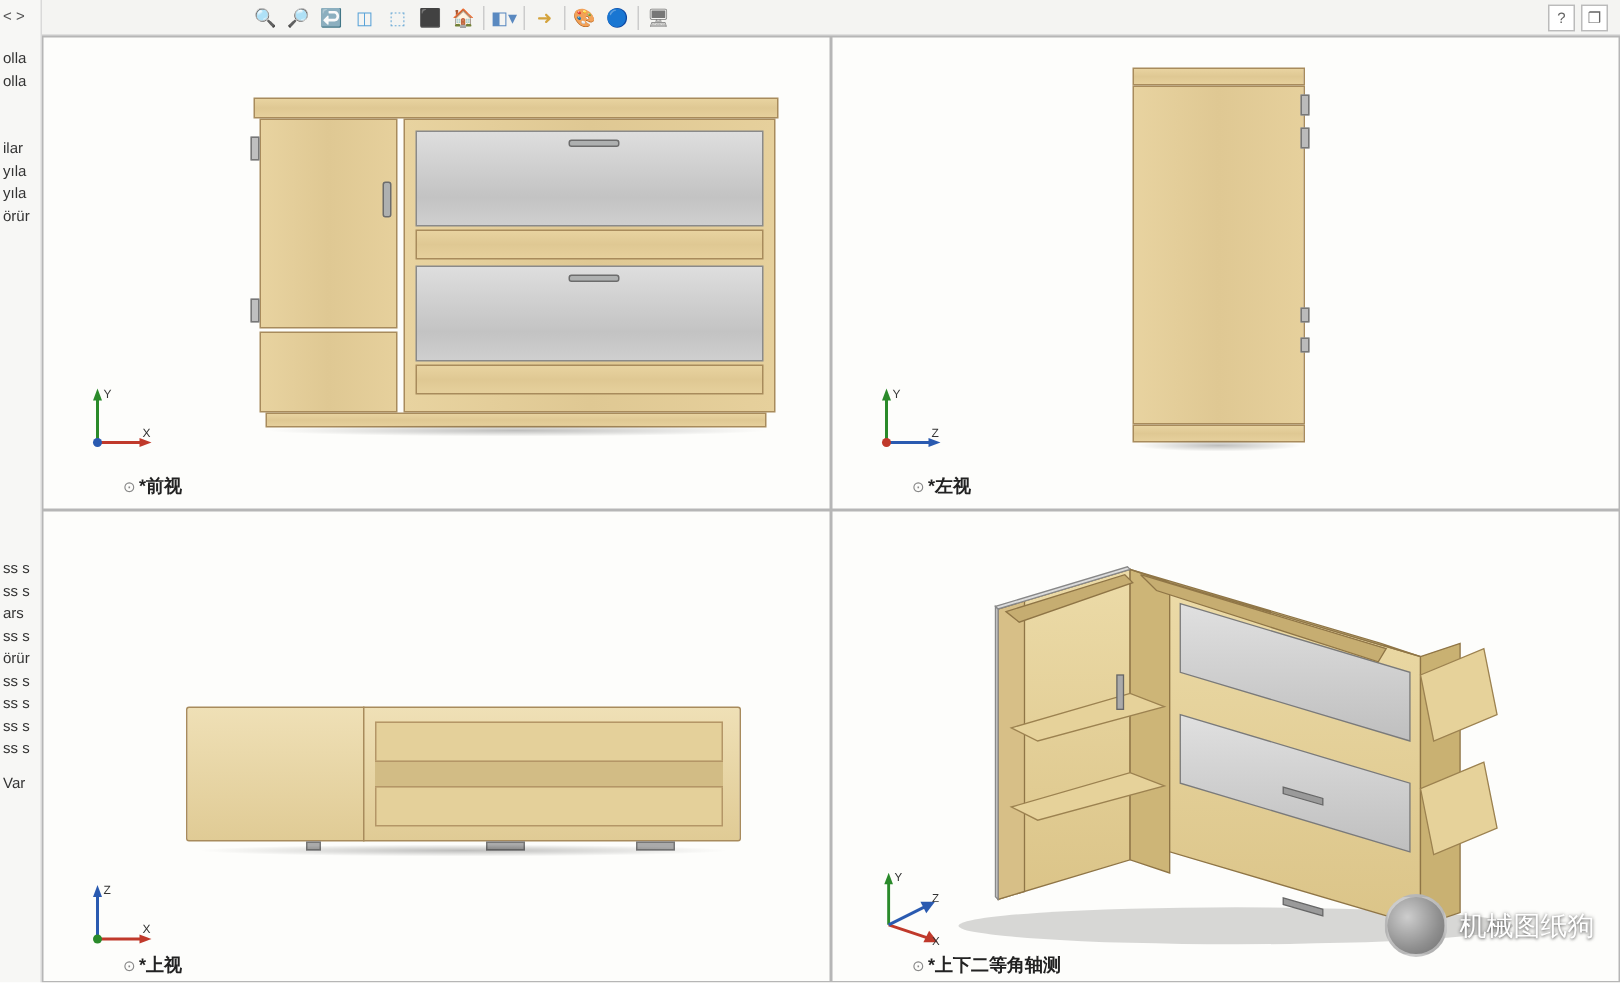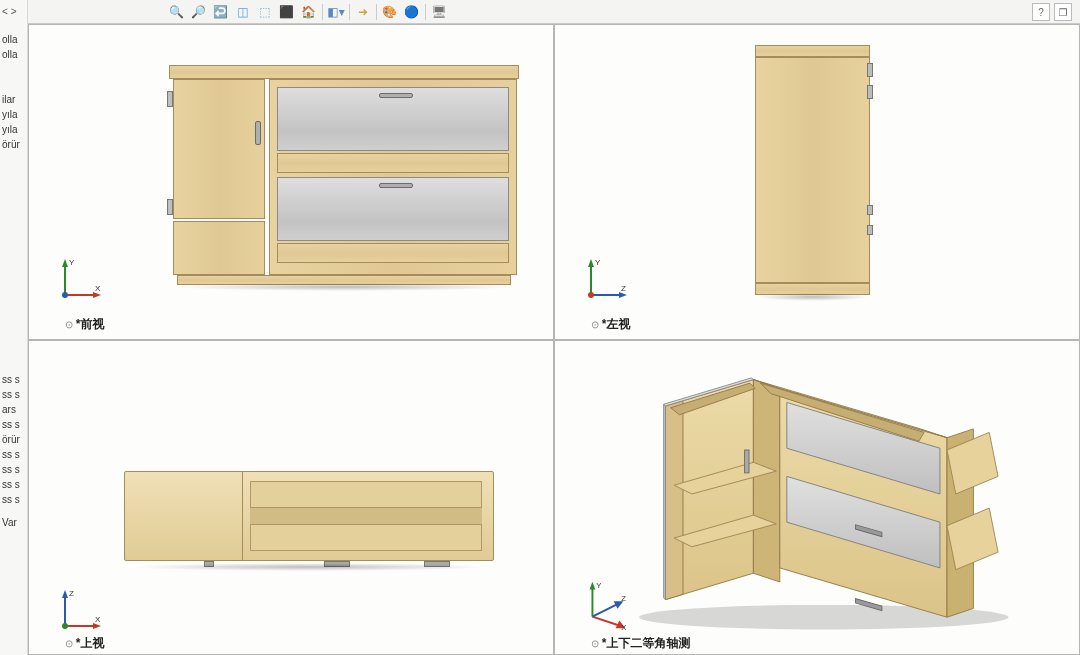--- a/index.html
+++ b/index.html
@@ -12,21 +12,21 @@
   .left-panel .biggap { height: 30px; }
   .main { flex: 1; display: flex; flex-direction: column; height: 100%; }
   .toolbar { height: 24px; background: #f4f4f2; border-bottom: 1px solid #c9c9c9; display: flex; align-items: center; padding-left: 140px; gap: 4px; position: relative; }
   .toolbar .icon { width: 18px; height: 18px; display: flex; align-items: center; justify-content: center; font-size: 12px; cursor: pointer; }
   .toolbar .sep { width: 1px; height: 16px; background: #ccc; }
   .toolbar .right-btns { position: absolute; right: 8px; top: 3px; display: flex; gap: 4px; }
   .toolbar .right-btns .sqbtn { width: 18px; height: 18px; border: 1px solid #bbb; background: #fff; display: flex; align-items: center; justify-content: center; font-size: 10px; color: #666; cursor: pointer; }
   .viewports { flex: 1; display: grid; grid-template-columns: 1fr 1fr; grid-template-rows: 1fr 1fr; }
   .viewport { position: relative; background: #fdfdfb; border: 1px solid #b6b6b6; overflow: hidden; }
   .viewport .triad { position: absolute; left: 28px; bottom: 36px; width: 46px; height: 46px; }
-  .viewport .label { position: absolute; left: 36px; bottom: 6px; font-size: 12px; font-weight: bold; color: #222; text-align: center; }
+  .viewport .label { position: absolute; left: 53px; bottom: 6px; font-size: 12px; font-weight: bold; color: #222; text-align: center; }
   .viewport .label .eye { font-weight: normal; color: #888; font-size: 10px; margin-right: 2px; letter-spacing: -3px; }
   .model-area { position: absolute; }
 
   
   .cab-front { left: 140px; top: 40px; width: 350px; height: 220px; }
   .wood { background: linear-gradient(180deg,#e8d3a0 0%,#dfc893 50%,#e6d09c 100%); border:1px solid #a88b5c; }
   .wood-v { background: linear-gradient(90deg,#e8d3a0 0%,#dfc893 50%,#e6d09c 100%); border:1px solid #a88b5c; }
   .metal { background: linear-gradient(180deg,#dedede 0%,#c3c3c3 70%,#cfcfcf 100%); border:1px solid #8a8a8a; }
   .shadow-under { position:absolute; bottom:-6px; left:2%; width:96%; height:8px; background: radial-gradient(ellipse at center, rgba(0,0,0,0.25) 0%, rgba(0,0,0,0) 70%); }
 
@@ -254,17 +254,21 @@
             <polygon points="48,24 38,24 42,32" fill="#2a5ab0"></polygon>
           <text x="20" y="10" font-size="8" fill="#333">Y</text>
           <text x="46" y="24" font-size="8" fill="#333">Z</text>
           <text x="46" y="54" font-size="8" fill="#333">X</text>
         </svg>
         <div class="label" style="bottom:2px">
           <span class="eye">⊙</span>
           <span>*上下二等角轴测</span>
         </div>
 
+        <div class="watermark">
+          <div class="avatar"></div>
+          <div class="txt">机械图纸狗</div>
+        </div>
       </div>
 
     </div>
   </div>
 </div>
 
 </body></html>

